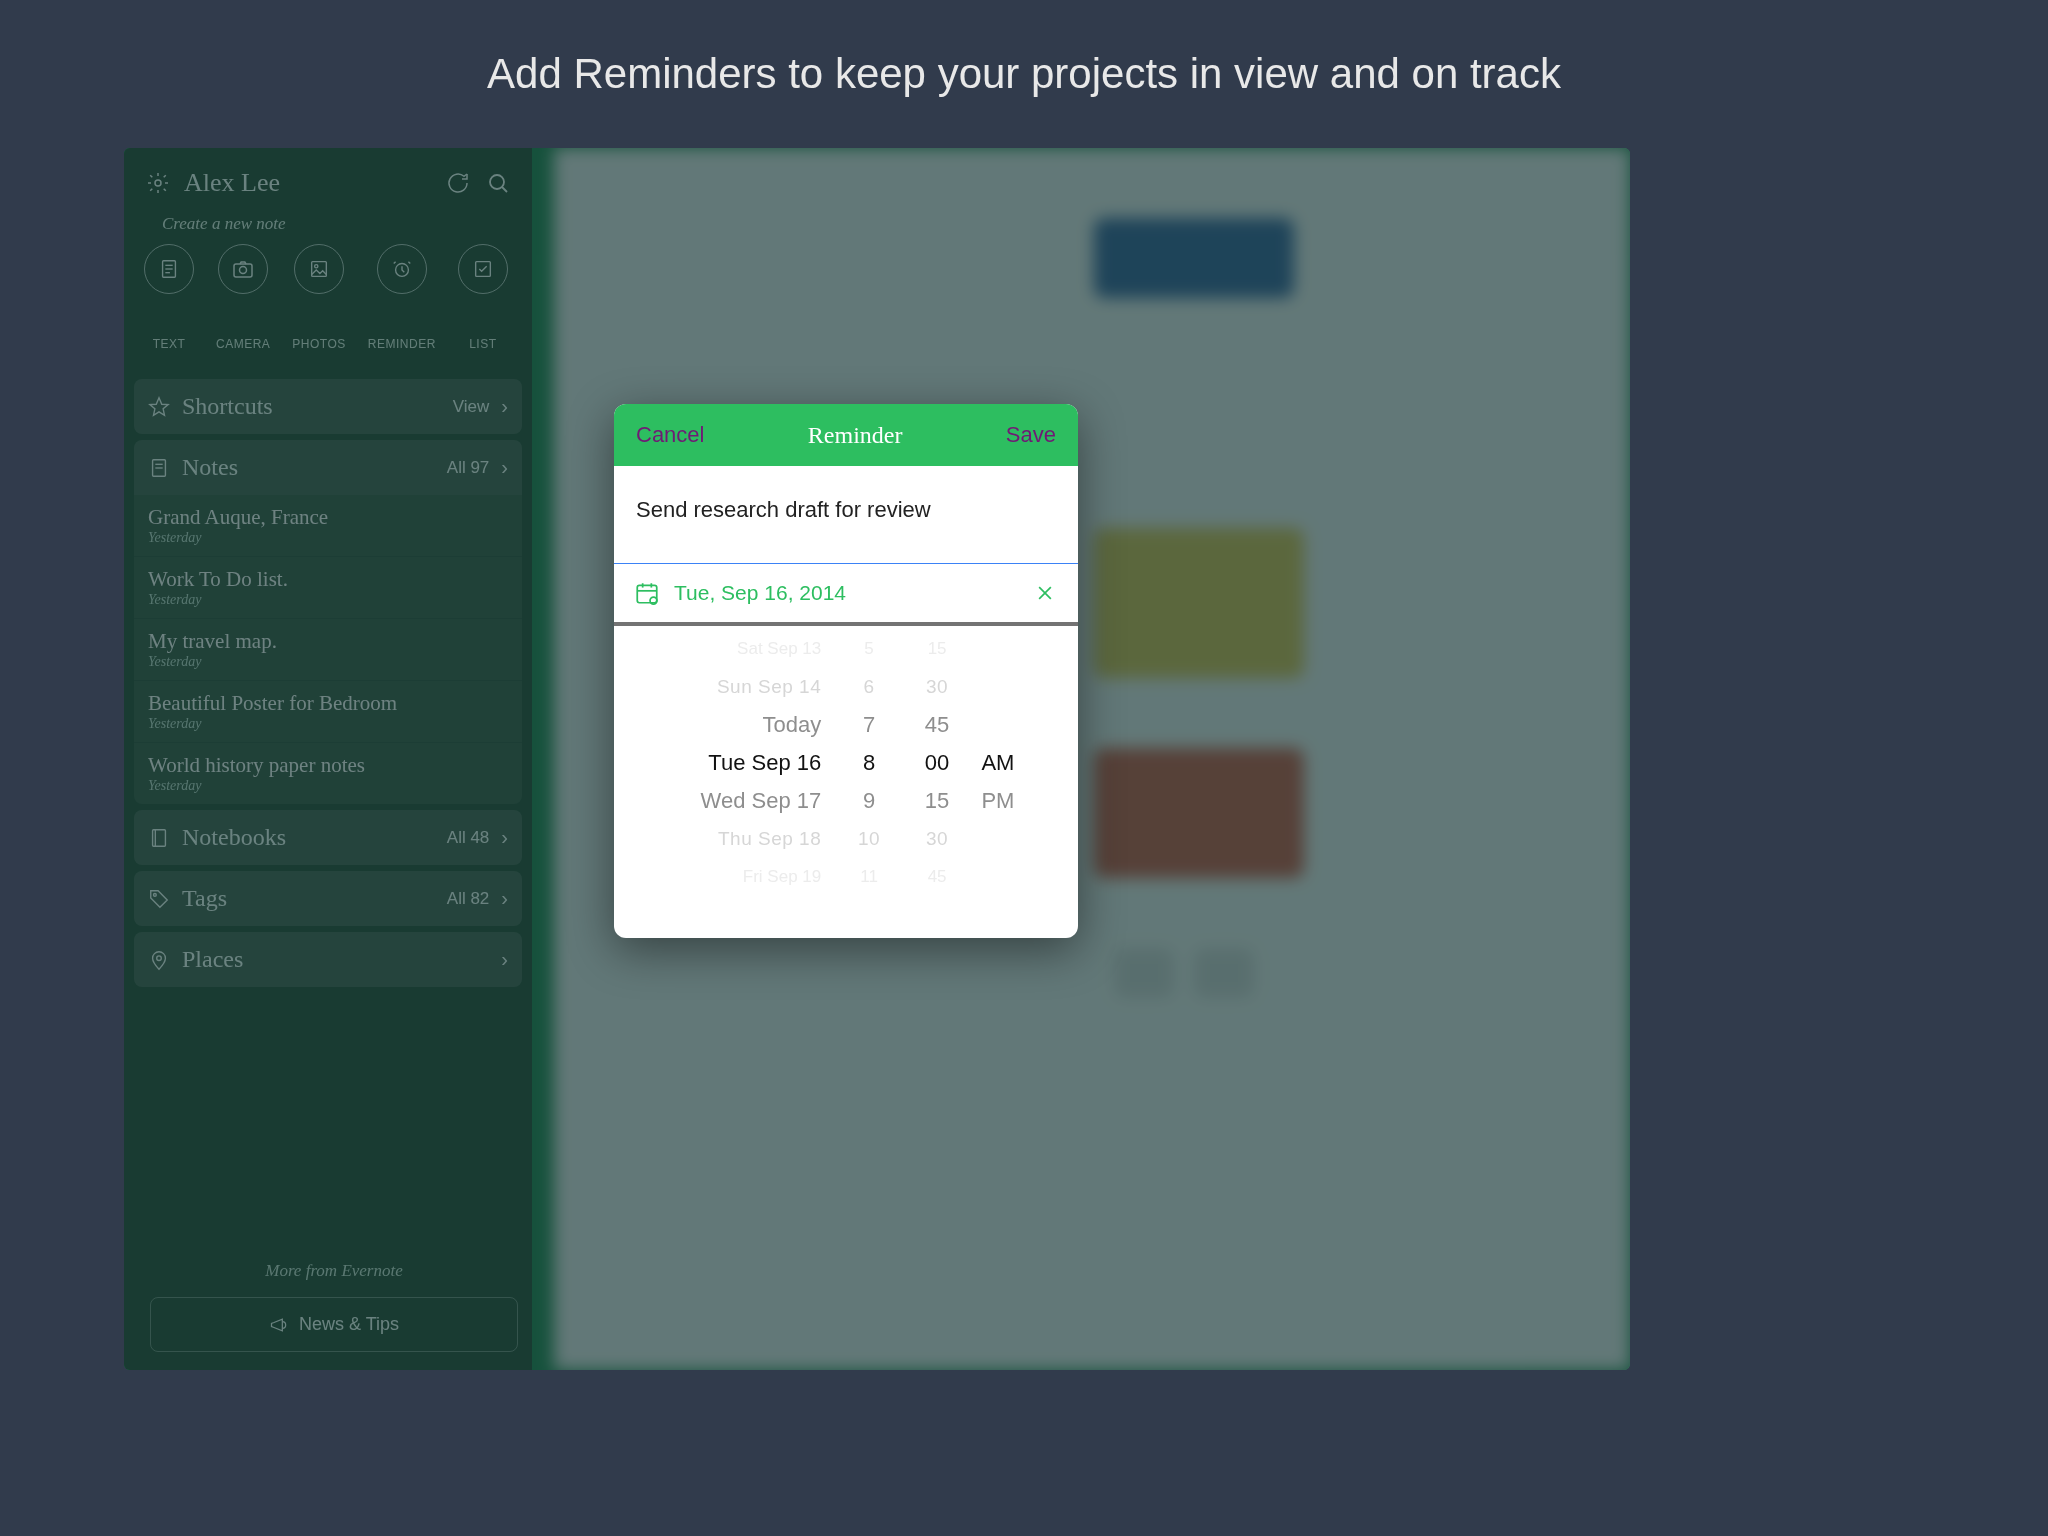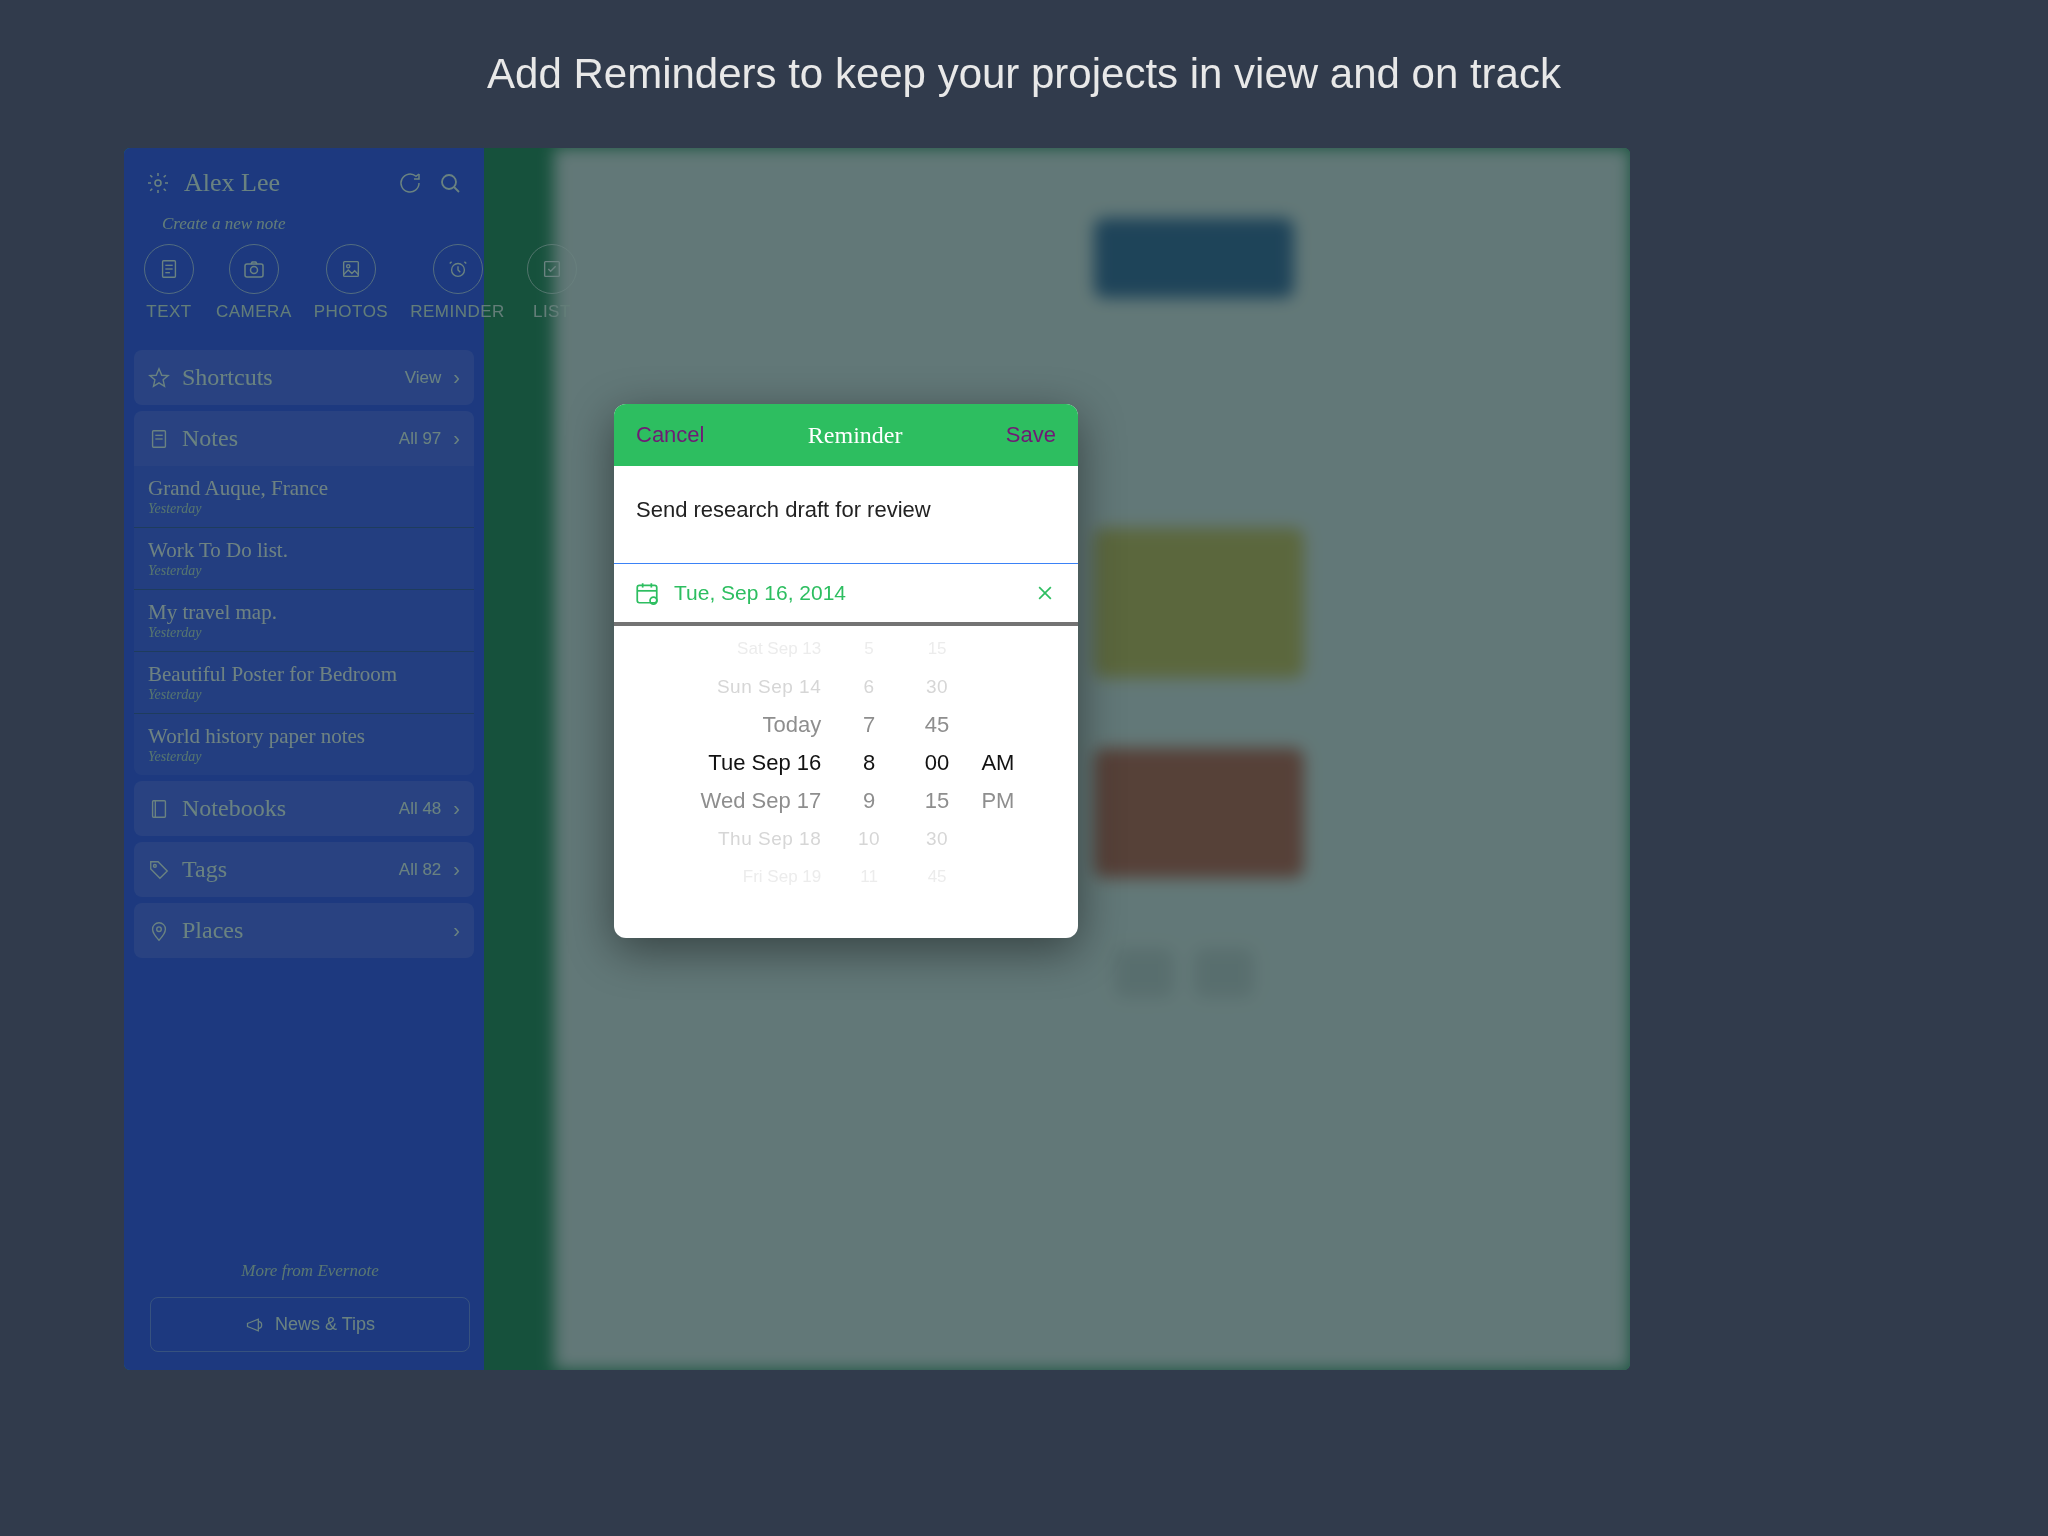--- a/index.html
+++ b/index.html
@@ -42,22 +42,22 @@
     opacity:0.7;
   }
   .content-block {
     position:absolute;
     border-radius:10px;
   }
 
   .sidebar {
     position:absolute;
     left:0; top:0;
-    width:360px; height:100%;
-    background:#1d4ed8;
+    width:408px; height:100%;
+    background:#14532d;
     color:#c8f0d9;
     padding:0;
   }
   .sb-top {
     display:flex; align-items:center;
     padding:20px 20px 16px;
     gap:12px;
   }
   .sb-top .username {
     flex:1;
@@ -84,21 +84,21 @@
     gap:22px;
     padding:0 20px 22px;
   }
   .nn-item { display:flex; flex-direction:column; align-items:center; gap:8px; }
   .nn-circle {
     width:50px; height:50px; border-radius:50%;
     border:1.5px solid rgba(200,240,217,0.7);
     display:flex; align-items:center; justify-content:center;
     color:#c8f0d9;
   }
-  .nn-label { font-size:17px; letter-spacing:0.5px; color:#b8e5c8; }
+  .nn-label { font-size:12px; letter-spacing:0.5px; color:#b8e5c8;margin-top:35px; }
 
   .section-header {
     margin:6px 10px;
     padding:14px 14px;
     background:rgba(255,255,255,0.12);
     border-radius:8px;
     display:flex; align-items:center; gap:12px;
   }
   .section-header .sh-icon { color:#c8f0d9; }
   .section-title {

